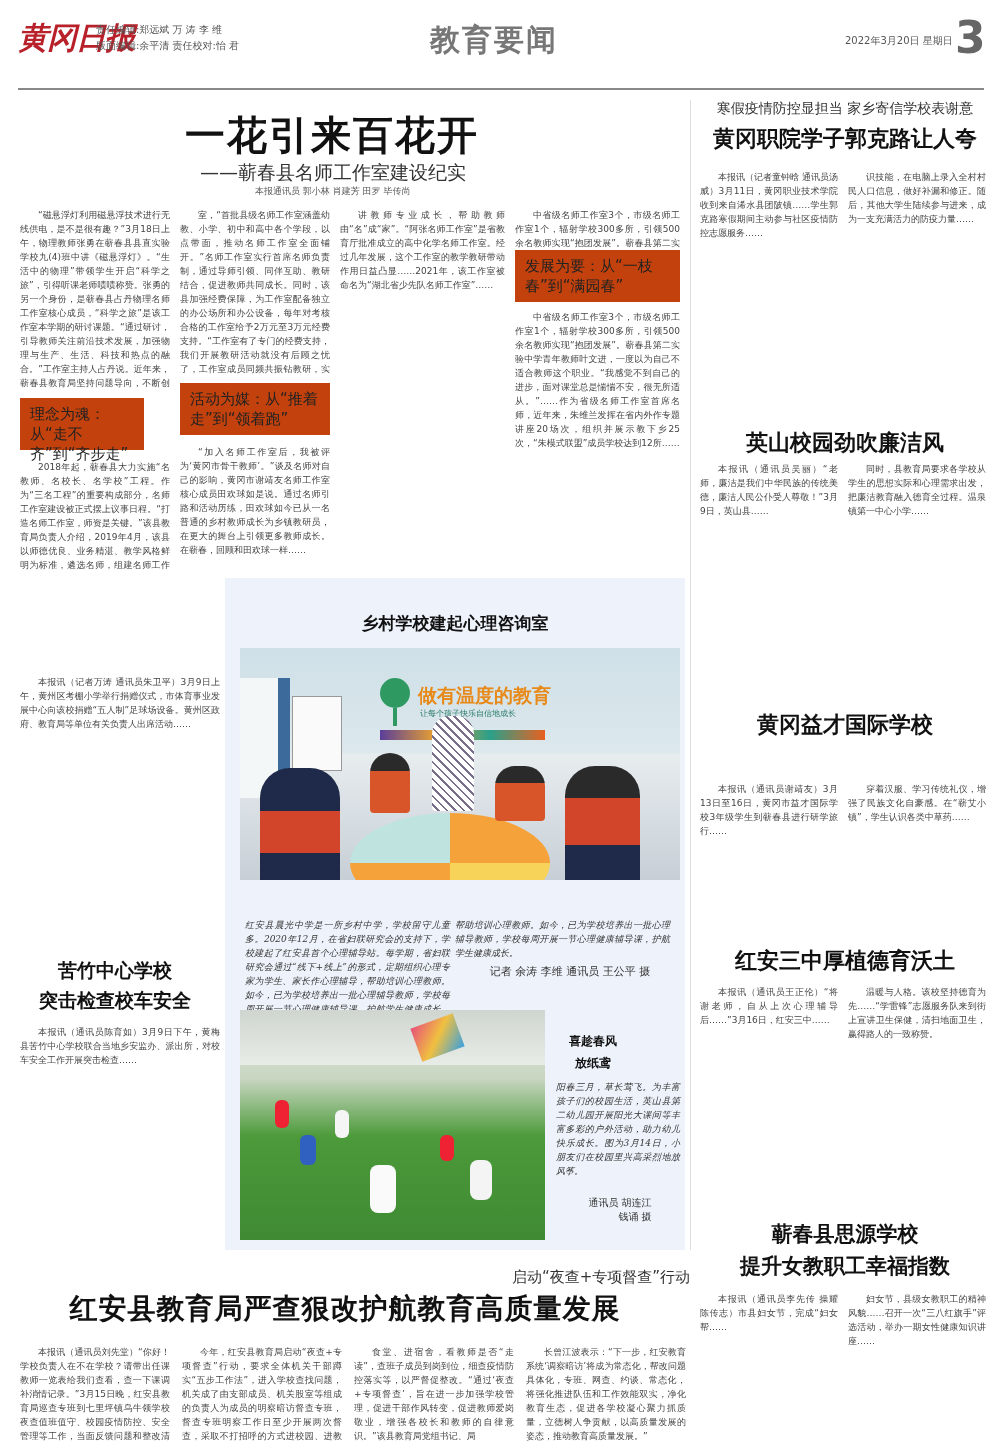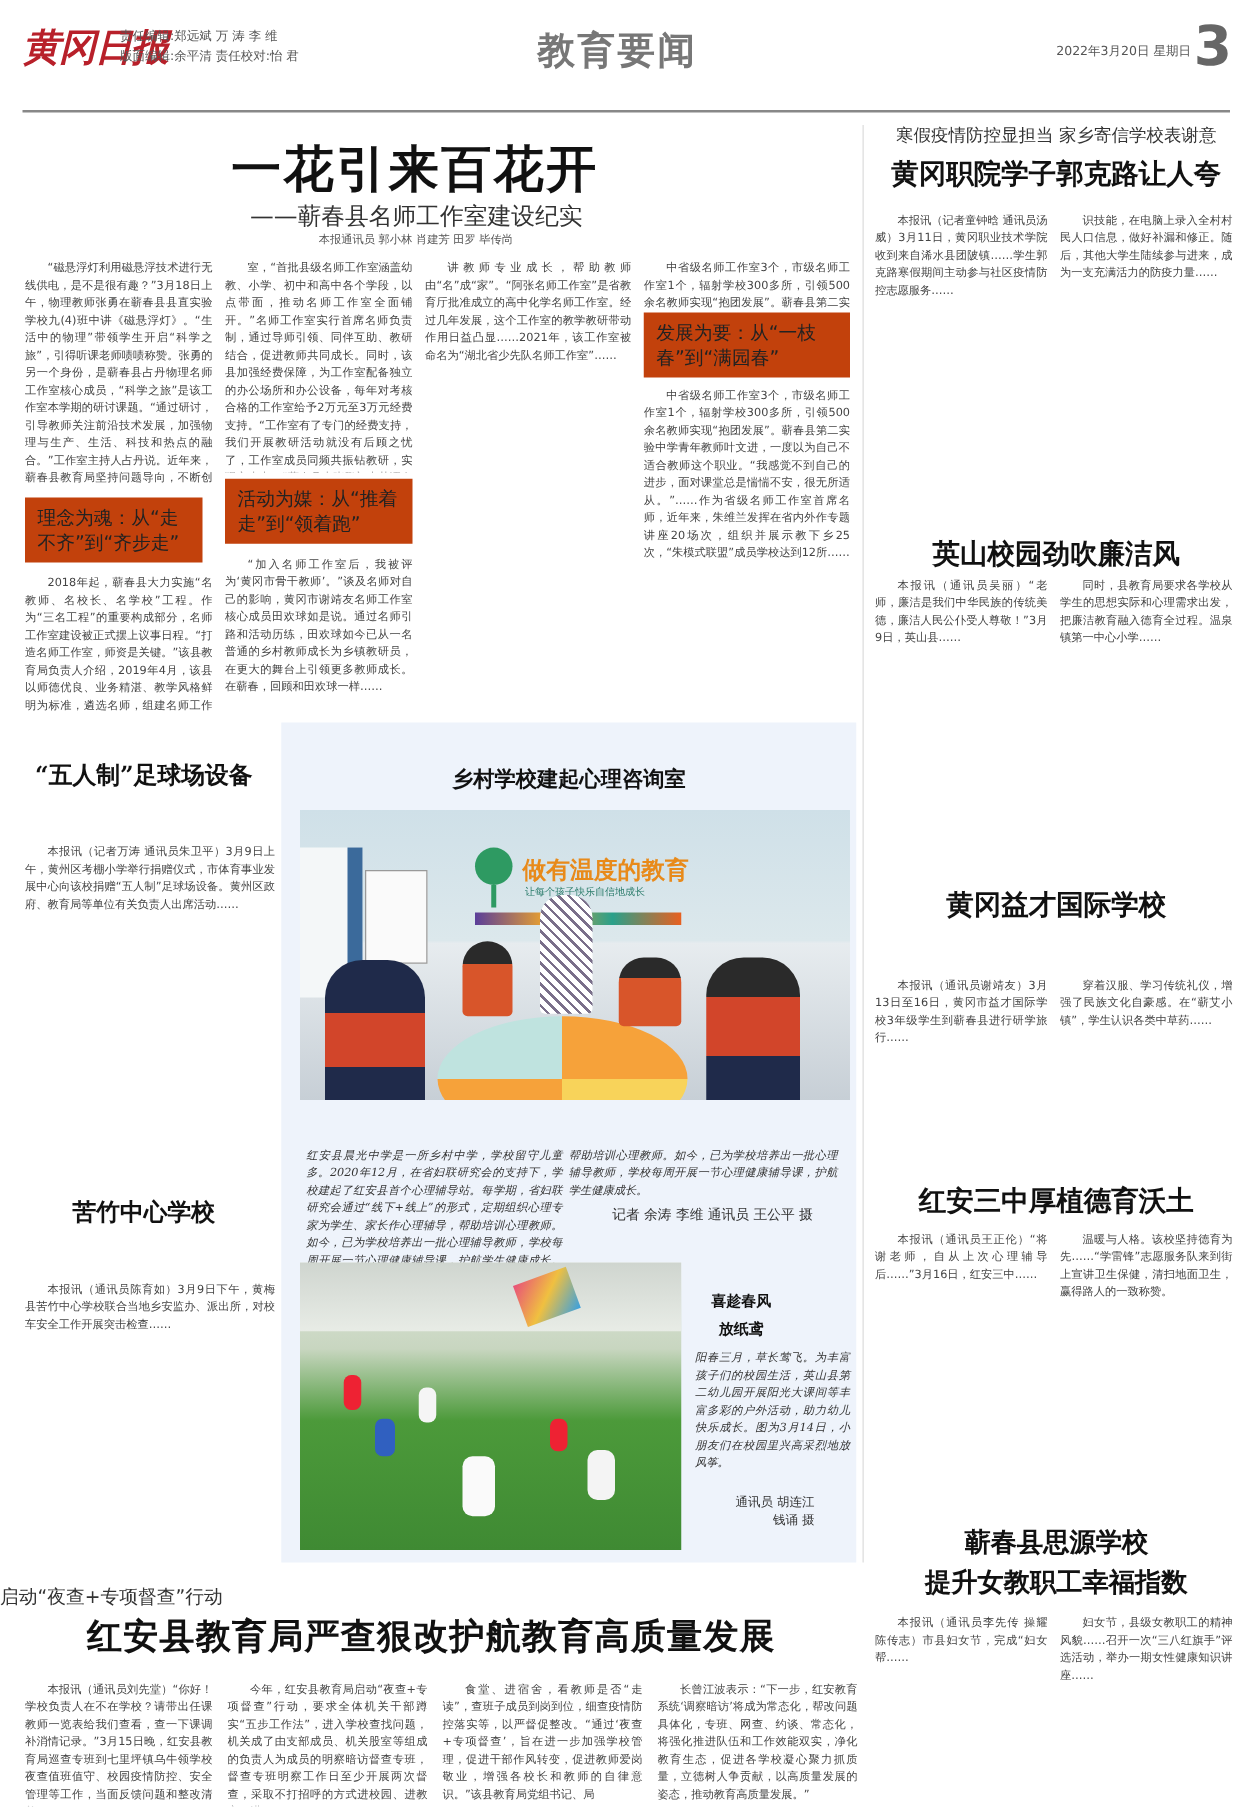--- a/index.html
+++ b/index.html
@@ -41,21 +41,21 @@
 </div>
 <div class="abs rule"></div>
 
 <div class="abs headline-main">一花引来百花开</div>
 <div class="abs subhead">——蕲春县名师工作室建设纪实</div>
 <div class="abs byline">本报通讯员 郭小林 肖建芳 田罗 毕传尚</div>
 
 <div class="abs col-text" style="left:20px;top:208px;width:150px;height:180px">
     <p>“磁悬浮灯利用磁悬浮技术进行无线供电，是不是很有趣？”3月18日上午，物理教师张勇在蕲春县县直实验学校九(4)班中讲《磁悬浮灯》。“生活中的物理”带领学生开启“科学之旅”，引得听课老师啧啧称赞。张勇的另一个身份，是蕲春县占丹物理名师工作室核心成员，“科学之旅”是该工作室本学期的研讨课题。“通过研讨，引导教师关注前沿技术发展，加强物理与生产、生活、科技和热点的融合。”工作室主持人占丹说。近年来，蕲春县教育局坚持问题导向，不断创新工作思路，通过搭建平台、建立激励机制，推进名师工作室建设，培养和造就了一大批师德高尚、业务精湛、理念超前、业绩卓著的名师，推动了教育事业全面、协调、可持续发展。</p>
   </div>
-<div class="abs boxhead" style="left:20px;top:398px;width:142px;height:52px">理念为魂：从“走不齐”到“齐步走”</div>
+<div class="abs boxhead" style="left:20px;top:398px;width:124px;height:52px">理念为魂：从“走不齐”到“齐步走”</div>
 <div class="abs col-text" style="left:20px;top:460px;width:150px;height:110px">
     <p>2018年起，蕲春县大力实施“名教师、名校长、名学校”工程。作为“三名工程”的重要构成部分，名师工作室建设被正式摆上议事日程。“打造名师工作室，师资是关键。”该县教育局负责人介绍，2019年4月，该县以师德优良、业务精湛、教学风格鲜明为标准，遴选名师，组建名师工作室……</p>
   </div>
 
 <div class="abs col-text" style="left:180px;top:208px;width:150px;height:170px">
     <p>室，“首批县级名师工作室涵盖幼教、小学、初中和高中各个学段，以点带面，推动名师工作室全面铺开。”名师工作室实行首席名师负责制，通过导师引领、同伴互助、教研结合，促进教师共同成长。同时，该县加强经费保障，为工作室配备独立的办公场所和办公设备，每年对考核合格的工作室给予2万元至3万元经费支持。“工作室有了专门的经费支持，我们开展教研活动就没有后顾之忧了，工作室成员同频共振钻教研，实现齐步走。”蕲春县李晓鹏初中英语名师工作室负责人李晓鹏说。</p>
   </div>
 <div class="abs boxhead" style="left:180px;top:383px;width:150px;height:52px">活动为媒：从“推着走”到“领着跑”</div>
 <div class="abs col-text" style="left:180px;top:445px;width:150px;height:125px">
     <p>“加入名师工作室后，我被评为‘黄冈市骨干教师’。”谈及名师对自己的影响，黄冈市谢靖友名师工作室核心成员田欢球如是说。通过名师引路和活动历练，田欢球如今已从一名普通的乡村教师成长为乡镇教研员，在更大的舞台上引领更多教师成长。在蕲春，回顾和田欢球一样……</p>
@@ -114,28 +114,28 @@
   <div>提升女教职工幸福指数</div>
 </div>
 <div class="abs col-text" style="left:700px;top:1292px;width:138px;height:150px">
     <p>本报讯（通讯员李先传 操耀 陈传志）市县妇女节，完成“妇女帮……</p>
   </div>
 <div class="abs col-text" style="left:848px;top:1292px;width:138px;height:150px">
     <p>妇女节，县级女教职工的精神风貌……召开一次“三八红旗手”评选活动，举办一期女性健康知识讲座……</p>
   </div>
 
 <div class="abs serif-head" style="left:10px;top:605px;width:210px;font-size:19px;line-height:30px">
-  <div>“五人制”足球场设备</div>
 </div>
 <div class="abs col-text" style="left:20px;top:675px;width:200px;height:250px">
     <p>本报讯（记者万涛 通讯员朱卫平）3月9日上午，黄州区考棚小学举行捐赠仪式，市体育事业发展中心向该校捐赠“五人制”足球场设备。黄州区政府、教育局等单位有关负责人出席活动……</p>
   </div>
 
 <div class="abs serif-head" style="left:10px;top:955px;width:210px;font-size:19px;line-height:30px">
   <div>苦竹中心学校</div>
+  <div>突击检查校车安全</div>
 </div>
 <div class="abs col-text" style="left:20px;top:1025px;width:200px;height:225px">
     <p>本报讯（通讯员陈育如）3月9日下午，黄梅县苦竹中心学校联合当地乡安监办、派出所，对校车安全工作开展突击检查……</p>
   </div>
 
 <div class="abs photo-box"></div>
 <div class="abs serif-head" style="left:225px;top:612px;width:460px;font-size:17px">乡村学校建起心理咨询室</div>
 <div class="abs photo1">
   <div class="abs" style="left:0;top:30px;width:50px;height:120px;background:#f4f7f8;border-right:12px solid #3b6a9b"></div>
   <div class="abs" style="left:52px;top:48px;width:50px;height:75px;background:#fafafa;border:1px solid #999"></div>
@@ -170,21 +170,21 @@
 <div class="abs serif-head" style="left:528px;top:1030px;width:130px;font-size:12px;line-height:22px">
   <div>喜趁春风</div>
   <div>放纸鸢</div>
 </div>
 <div class="abs caption" style="left:556px;top:1080px;width:124px;height:110px">阳春三月，草长莺飞。为丰富孩子们的校园生活，英山县第二幼儿园开展阳光大课间等丰富多彩的户外活动，助力幼儿快乐成长。图为3月14日，小朋友们在校园里兴高采烈地放风筝。</div>
 <div class="abs credit" style="left:560px;top:1196px;width:120px;text-align:center;font-size:10px;line-height:14px">
   <div>通讯员 胡连江</div>
   <div style="padding-left:30px">钱诵 摄</div>
 </div>
 
-<div class="abs" style="left:0;top:1268px;width:690px;text-align:left;font-size:15px;font-family:'DejaVu Sans',sans-serif;color:#333">启动“夜查+专项督查”行动</div>
+<div class="abs" style="left:0;top:1268px;width:690px;text-align:right;font-size:15px;font-family:'DejaVu Sans',sans-serif;color:#333">启动“夜查+专项督查”行动</div>
 <div class="abs serif-head" style="left:0;top:1290px;width:690px;font-size:28px;letter-spacing:1px">红安县教育局严查狠改护航教育高质量发展</div>
 <div class="abs col-text" style="left:20px;top:1345px;width:150px;height:100px">
     <p>本报讯（通讯员刘先堂）“你好！学校负责人在不在学校？请带出任课教师一览表给我们查看，查一下课调补消情记录。”3月15日晚，红安县教育局巡查专班到七里坪镇乌牛领学校夜查值班值守、校园疫情防控、安全管理等工作，当面反馈问题和整改清单。</p>
   </div>
 <div class="abs col-text" style="left:182px;top:1345px;width:160px;height:100px">
     <p>今年，红安县教育局启动“夜查+专项督查”行动，要求全体机关干部蹲实“五步工作法”，进入学校查找问题，机关成了由支部成员、机关股室等组成的负责人为成员的明察暗访督查专班，督查专班明察工作日至少开展两次督查，采取不打招呼的方式进校园、进教室、进</p>
   </div>
 <div class="abs col-text" style="left:354px;top:1345px;width:160px;height:100px">
     <p>食堂、进宿舍，看教师是否“走读”，查班子成员到岗到位，细查疫情防控落实等，以严督促整改。“通过‘夜查+专项督查’，旨在进一步加强学校管理，促进干部作风转变，促进教师爱岗敬业，增强各校长和教师的自律意识。”该县教育局党组书记、局</p>
   </div>

